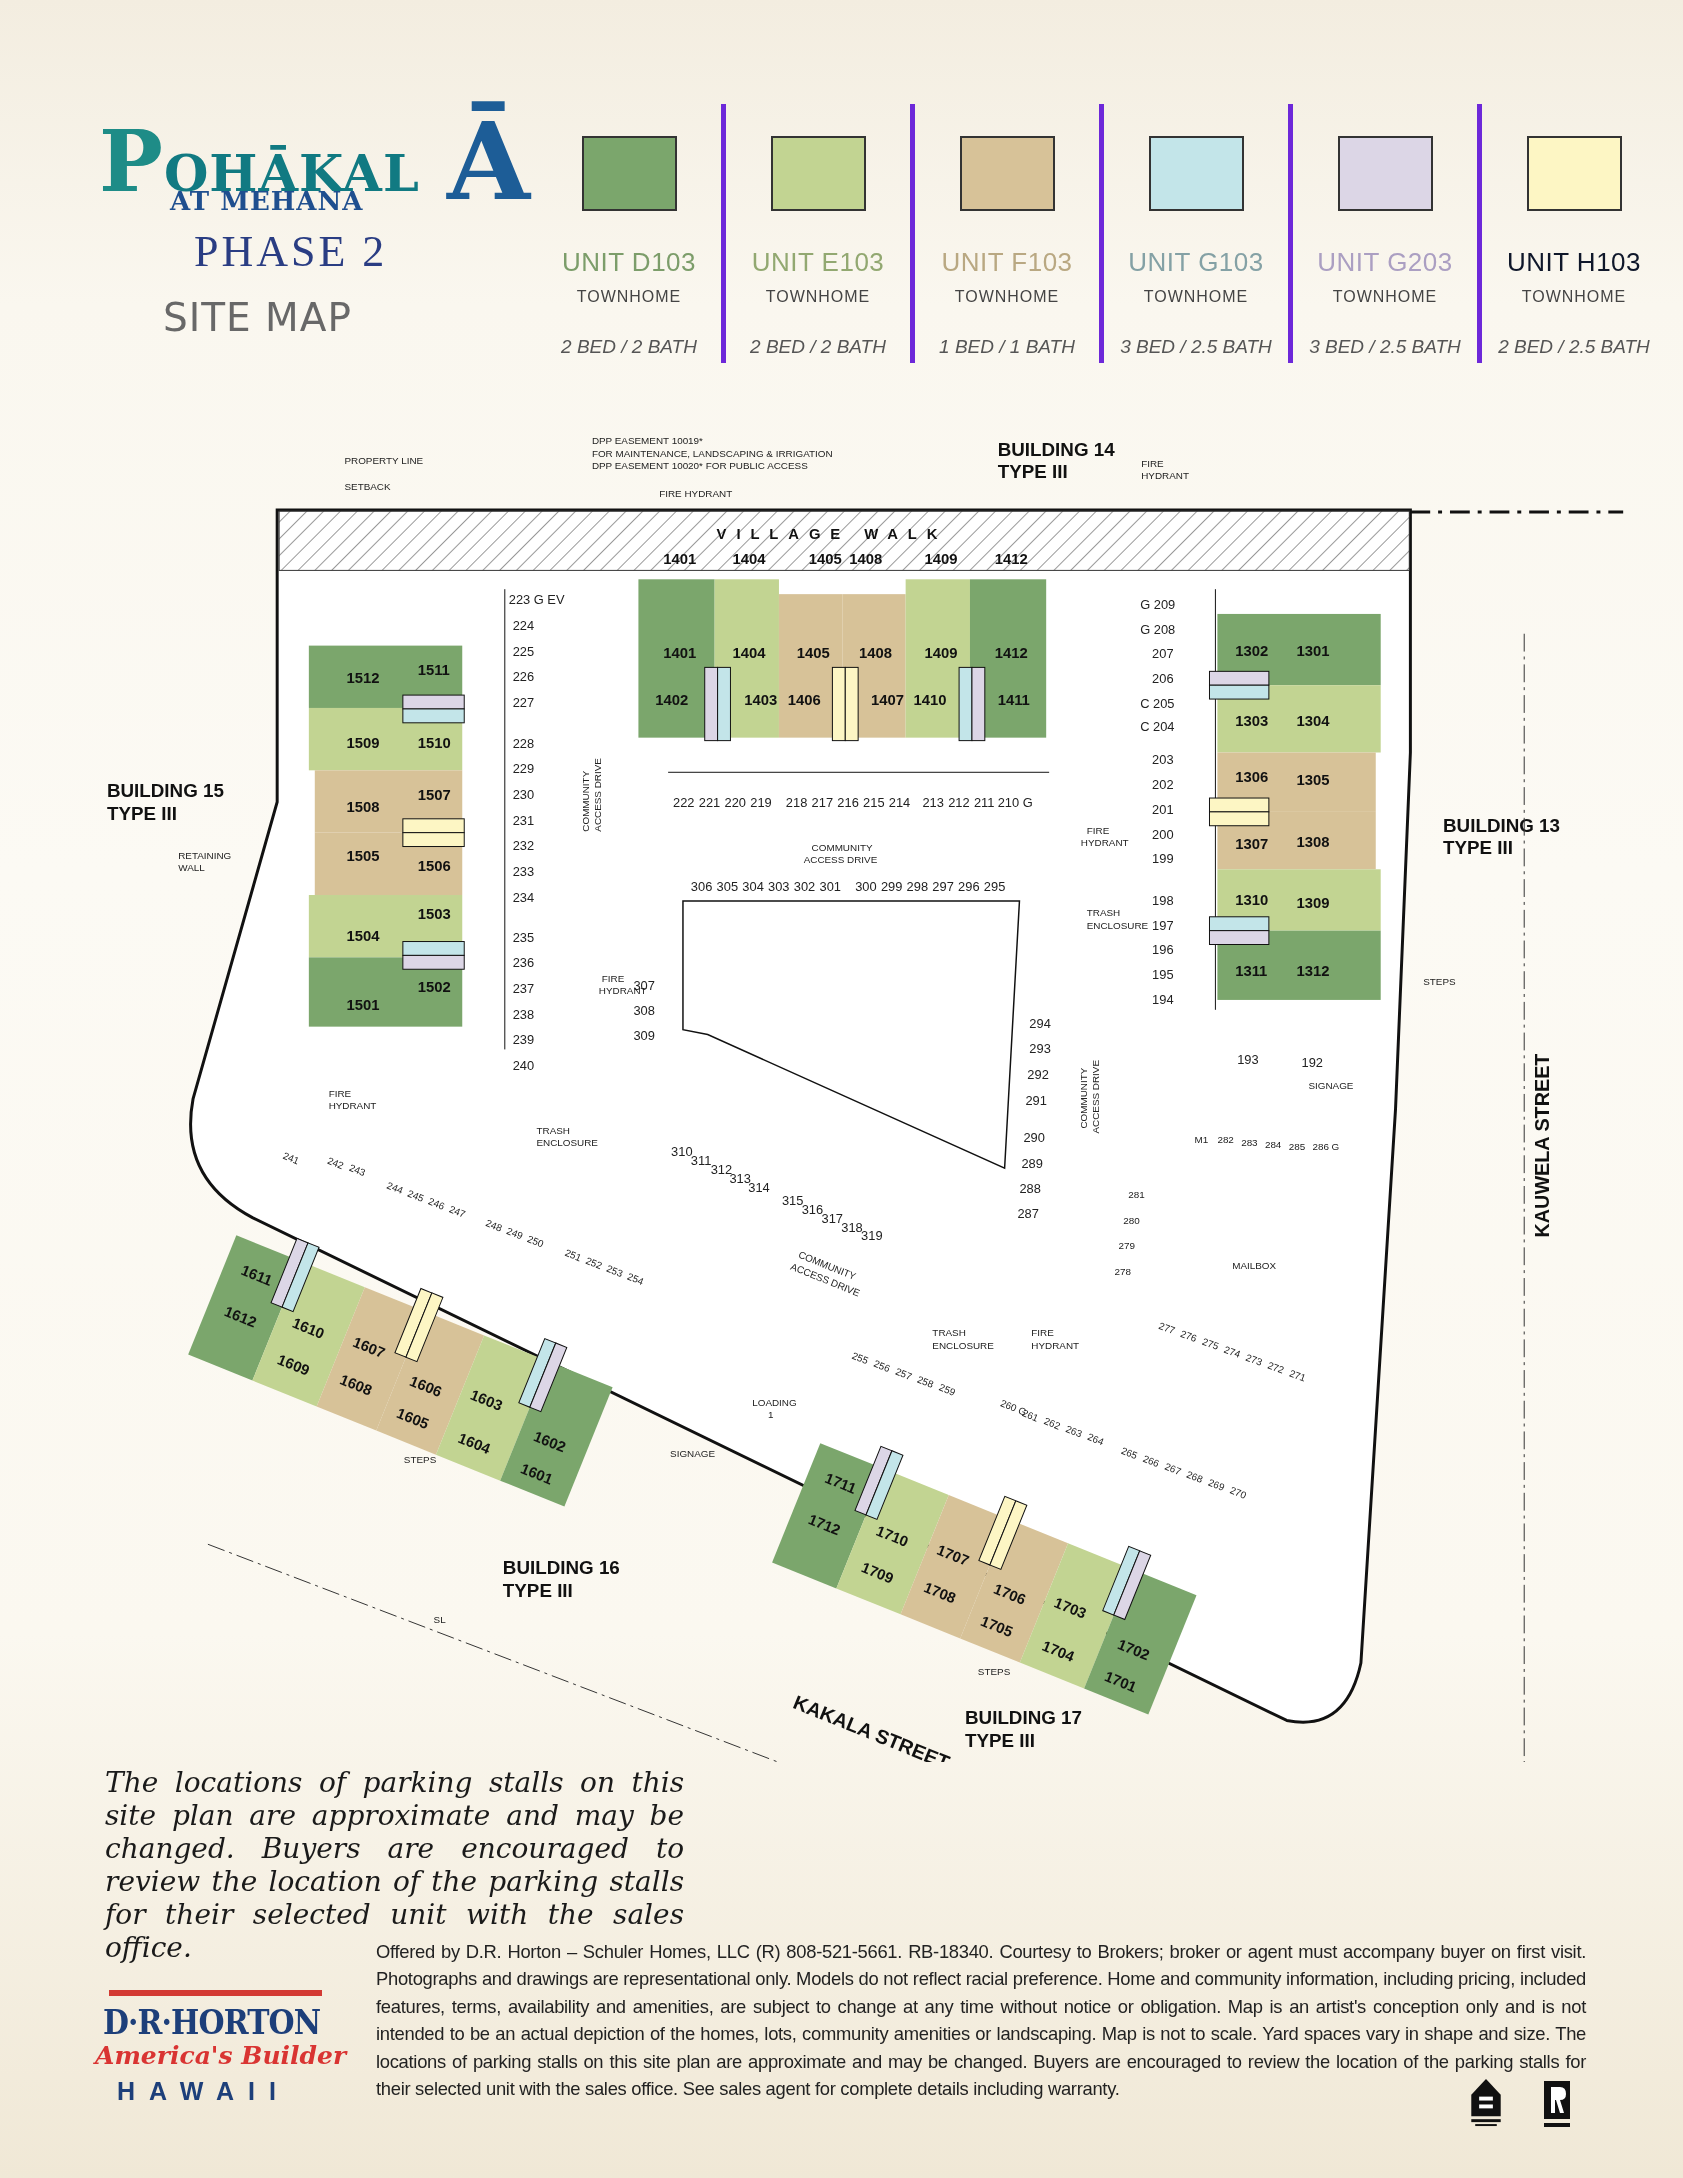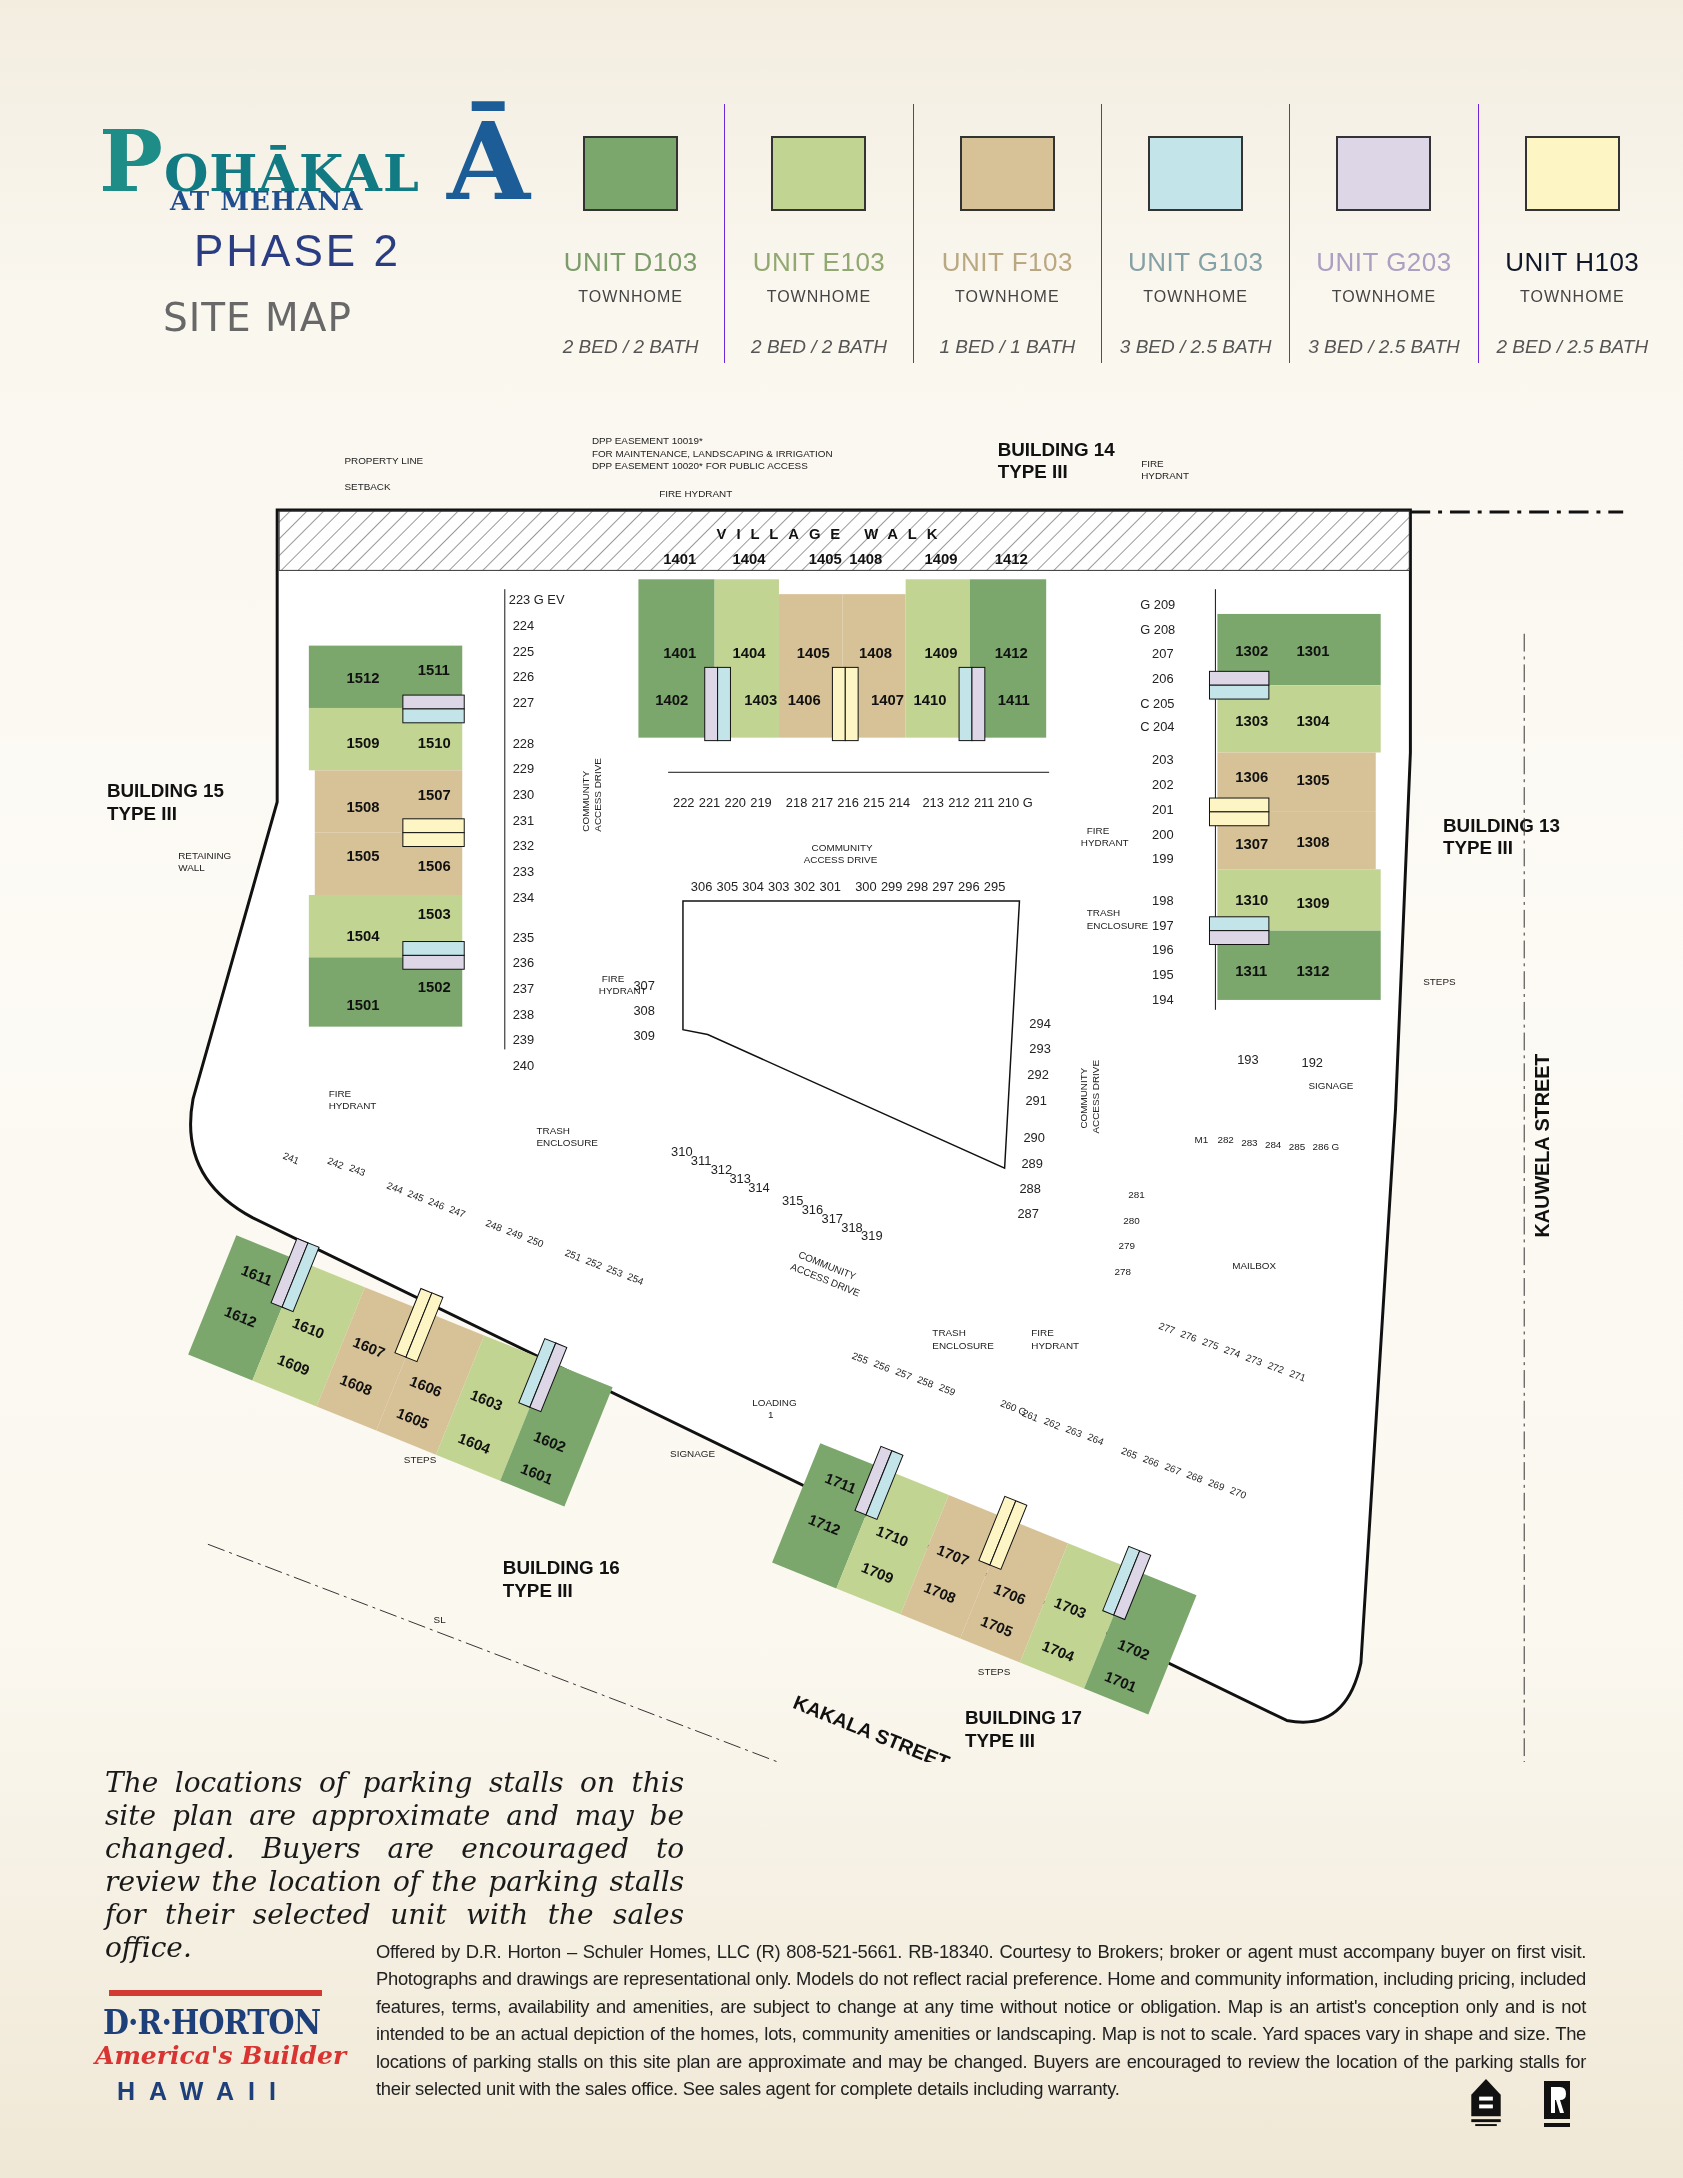--- a/index.html
+++ b/index.html
@@ -6,25 +6,25 @@
   body{width:1683px;height:2178px;position:relative;overflow:hidden;
     background:linear-gradient(180deg,#f3ede0 0%,#faf7ef 14%,#fcfaf4 40%,#fbf8f0 75%,#f0e8d6 100%);
     font-family:"Liberation Sans",sans-serif;color:#222;}
   .abs{position:absolute;}
   
   .logo-main{left:99px;top:111px;font-family:"DejaVu Serif",serif;font-weight:bold;letter-spacing:1px;white-space:nowrap;}
   .logo-main .cap{font-size:85px;color:#1e8c87;}
   .logo-main .rest{font-size:51px;color:#117a82;}
   .logo-main .bigA{font-size:107px;color:#1d5d97;position:absolute;left:348px;top:-12px;}
   .logo-sub{left:170px;top:186px;font-family:"DejaVu Serif",serif;font-weight:bold;font-size:26px;color:#1f4f8f;letter-spacing:1px;}
-  .phase{left:194px;top:226px;font-family:Liberation Sans, sans-serif;font-size:44px;color:#2a3d83;letter-spacing:3px;}
+  .phase{left:194px;top:226px;font-family:Liberation Serif, serif;font-size:44px;color:#2a3d83;letter-spacing:3px;}
   .sitemap{left:163px;top:295px;font-family:"DejaVu Sans",sans-serif;font-size:39px;color:#686868;letter-spacing:1px;}
   
   .legend{left:537px;top:104px;width:1129px;height:259px;display:flex;}
-  .leg-col{flex:1;position:relative;text-align:center;border-right:1px solid #6d28d9;}
+  .leg-col{flex:1;position:relative;text-align:center;border-right:5px solid #6d28d9;}
   .leg-col:last-child{border-right:none;}
   .swatch{width:95px;height:75px;margin:32px auto 0;border:2px solid #333;box-sizing:border-box;}
   .leg-name{margin-top:36px;font-size:26px;letter-spacing:0.5px;}
   .leg-type{margin-top:10px;font-size:16px;color:#444;letter-spacing:1px;}
   .leg-beds{margin-top:30px;font-size:19px;color:#555;font-style:italic;}
   
   .map{left:99px;top:416px;width:1544px;height:1346px;}
   .map svg{width:100%;height:100%;}
   .ml{font-family:"Liberation Sans",sans-serif;font-size:13px;fill:#222;}
   .mls{font-family:"Liberation Sans",sans-serif;font-size:10px;fill:#222;}

